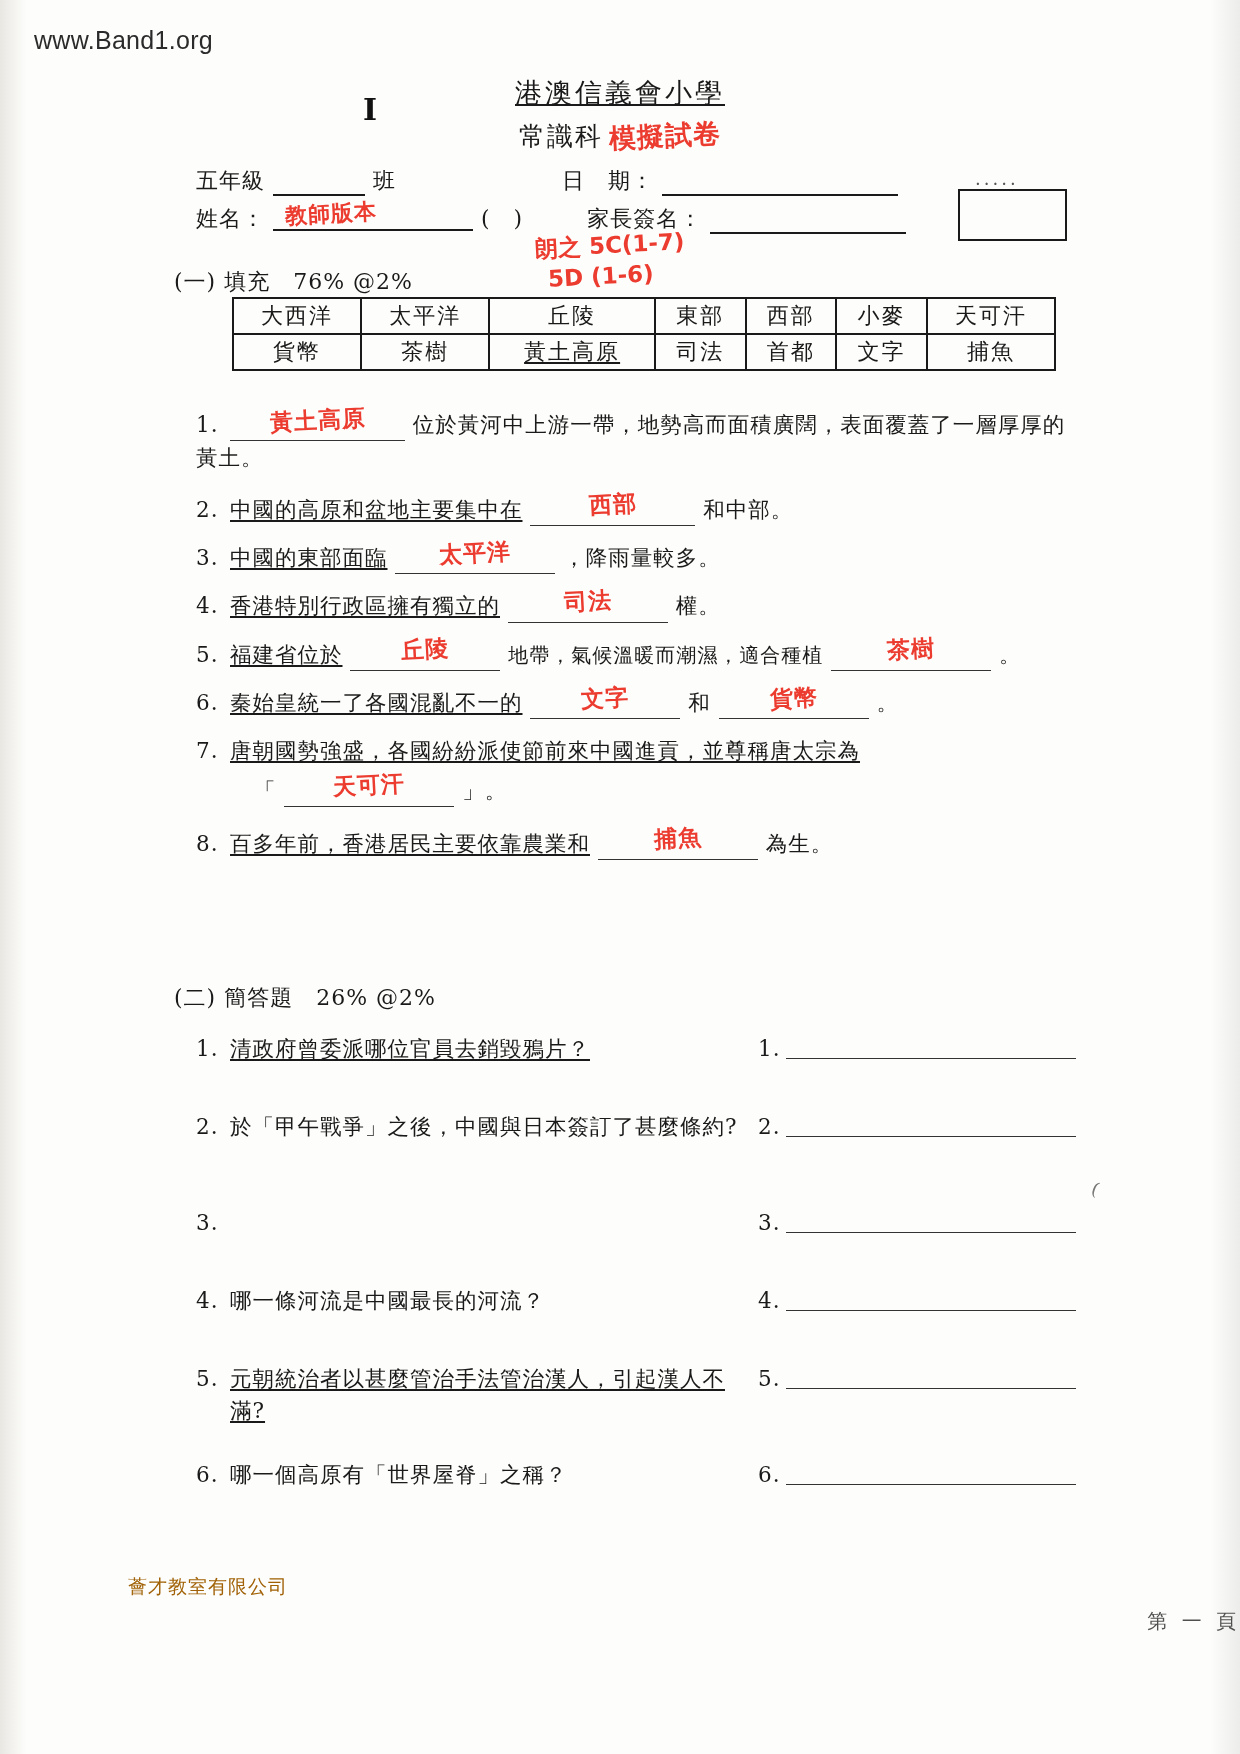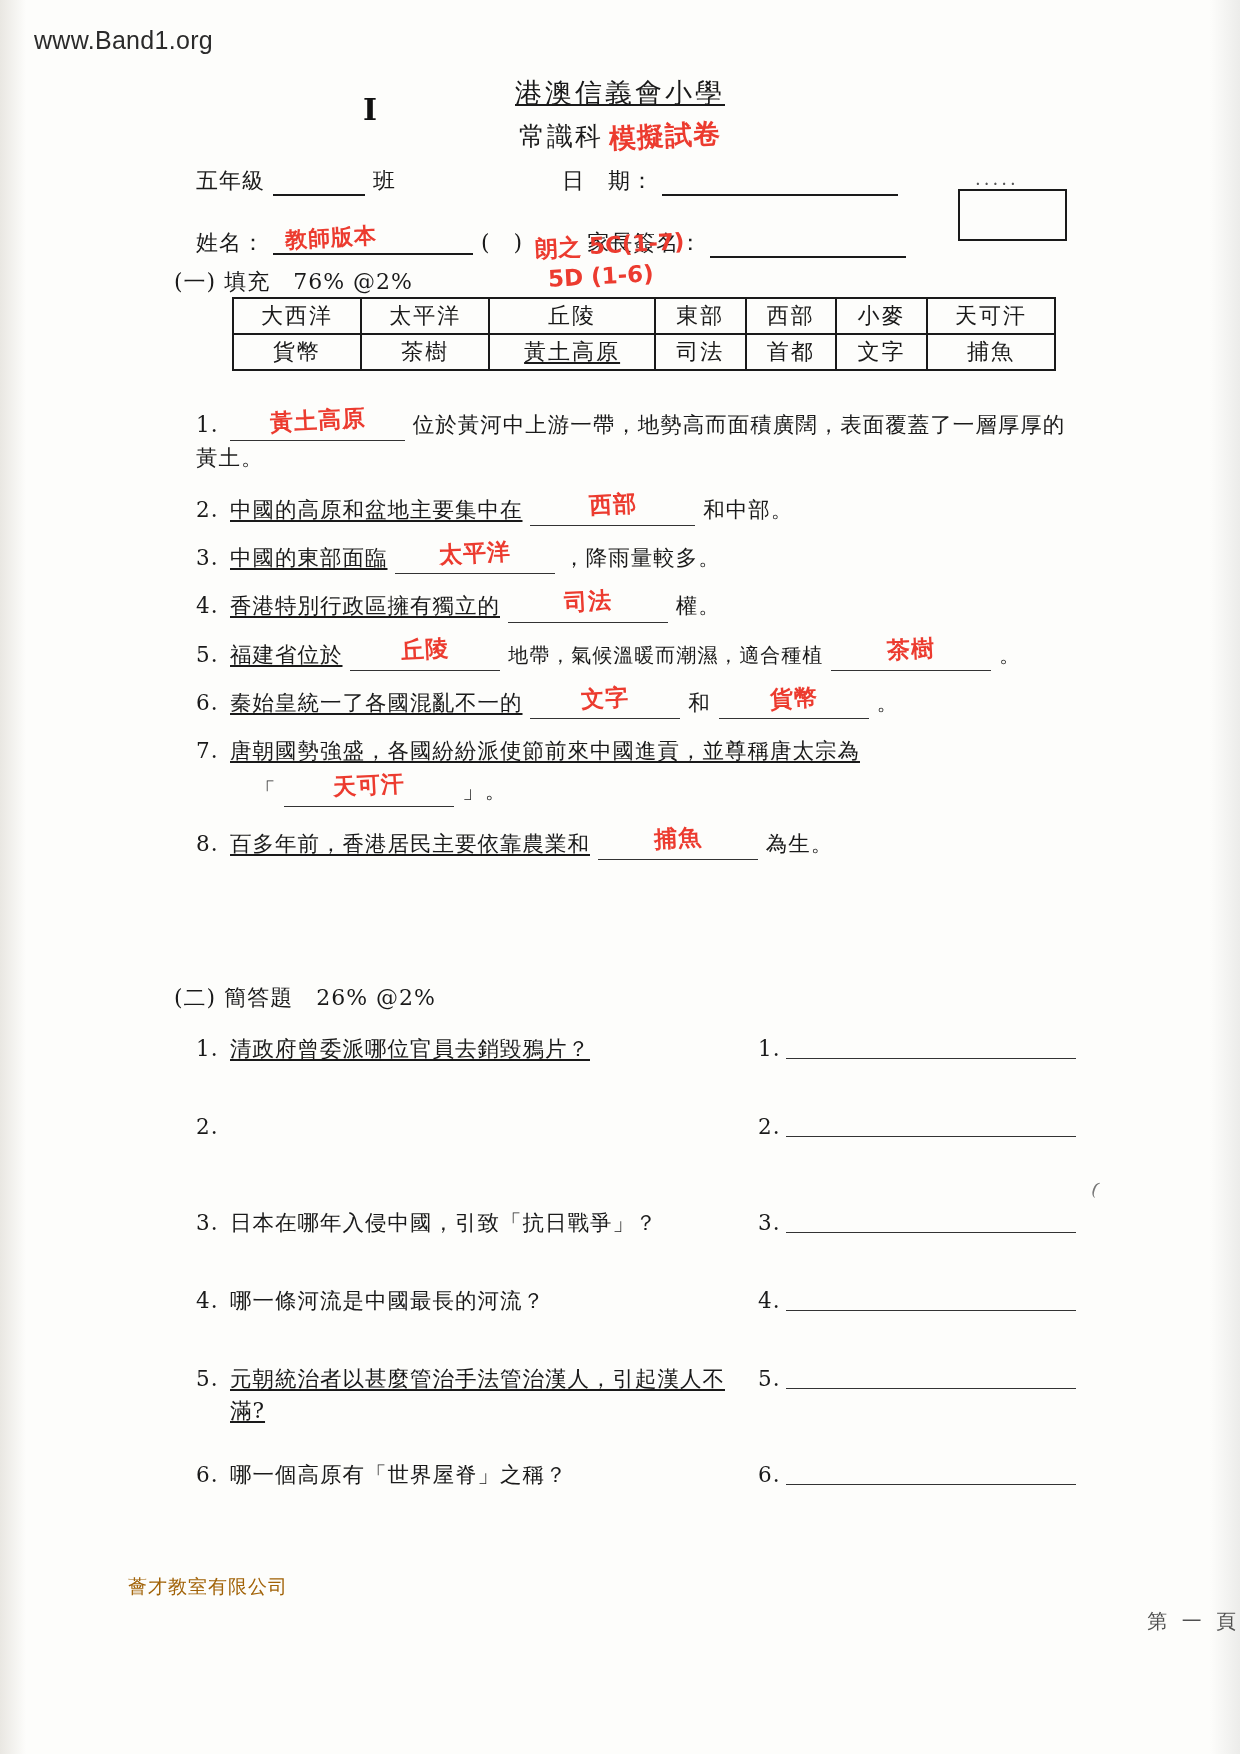--- a/index.html
+++ b/index.html
@@ -88,21 +88,20 @@
     top: 166px;
     font-size: 22px;
     letter-spacing: 1px;
   }
   .meta-row2 {
     position: absolute;
     left: 196px;
     top: 204px;
     font-size: 22px;
     letter-spacing: 1px;
-    margin-top: 24px;
   }
   .uline {
     display: inline-block;
     border-bottom: 2px solid #1a1a1a;
     height: 22px;
     vertical-align: bottom;
   }
   .score-box {
     position: absolute;
     left: 958px;
@@ -454,29 +453,29 @@
       <span class="num">1.</span>
       <div class="text u">清政府曾委派哪位官員去銷毀鴉片？</div>
       <span class="ansnum">1.</span>
       <div class="ansline">
         
       </div>
     </div>
 
     <div class="qb" style="min-height:74px">
       <span class="num">2.</span>
+      <div class="text">於「甲午戰爭」之後，中國與日本簽訂了甚麼條約?</div>
       <span class="ansnum">2.</span>
       <div class="ansline">
         
       </div>
     </div>
 
     <div class="qb">
       <span class="num">3.</span>
-      <div class="text">日本在哪年入侵中國，引致「抗日戰爭」？</div>
       <span class="ansnum">3.</span>
       <div class="ansline">
         
       </div>
     </div>
 
     <div class="qb">
       <span class="num">4.</span>
       <div class="text">哪一條河流是中國最長的河流？</div>
       <span class="ansnum">4.</span>

